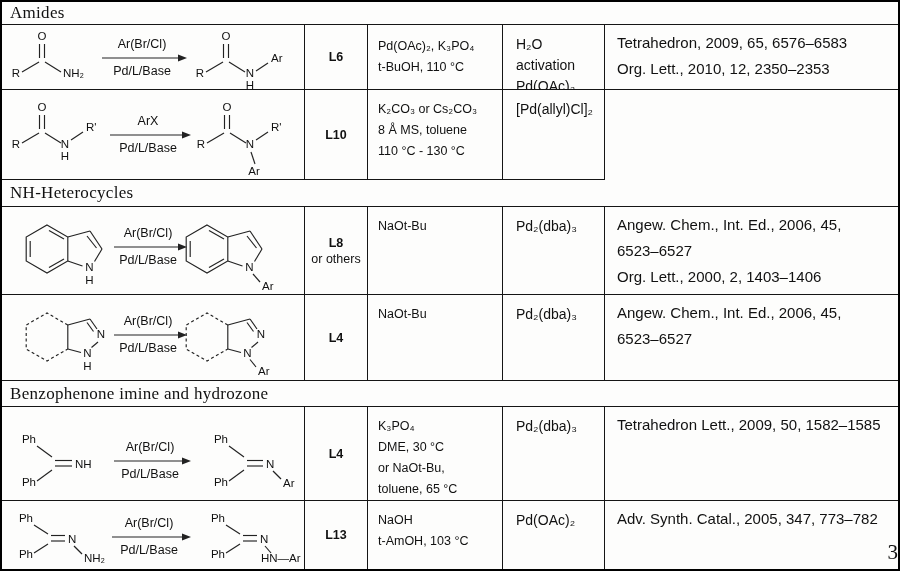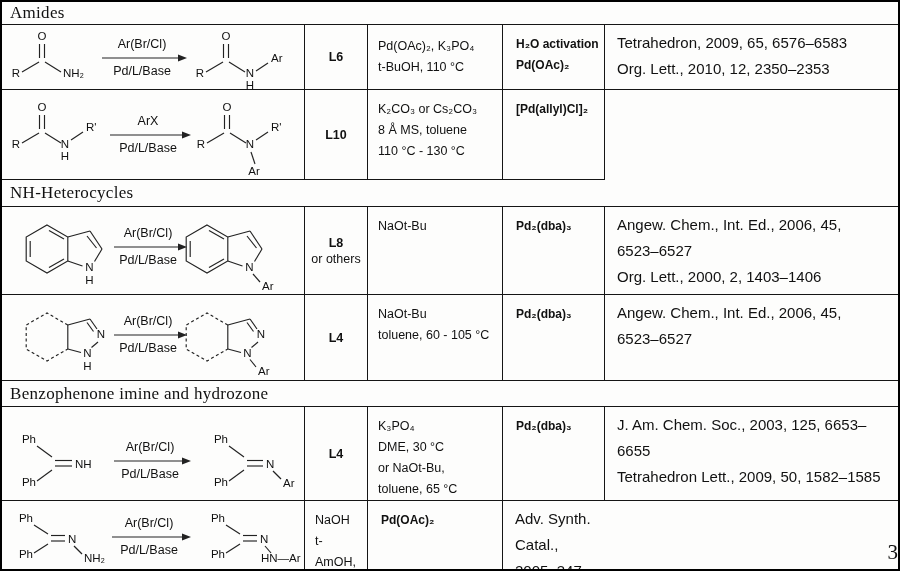--- a/index.html
+++ b/index.html
@@ -19,21 +19,21 @@
   .rowlast { border-bottom:none; }
   .sec {
     grid-column:1 / -1; box-sizing:border-box; border-bottom:1px solid #151515;
     display:flex; align-items:center; padding-left:8px;
     font-family:"Liberation Serif", "DejaVu Serif", serif; font-size:17px; letter-spacing:0.3px;
   }
   .lig { display:flex; flex-direction:column; align-items:center; justify-content:center; font-size:12.5px; font-weight:bold; text-align:left; }
   .lig .note { font-weight:normal; margin-top:2px; }
   .cond { padding:9px 4px 0 10px; font-size:12.5px; line-height:21px; }
   .cond.vc { display:flex; flex-direction:column; justify-content:center; padding-top:0; }
-  .cat  { padding:9px 4px 0 13px; font-size:12px; line-height:21px;font-weight:bold; }
+  .cat  { padding:9px 4px 0 13px; font-size:14px; line-height:21px; }
   .refs { padding:5px 6px 0 12px; font-family:Liberation Sans, sans-serif; font-size:15px; line-height:26px; }
   .scheme { display:block; }
   .scheme line, .scheme path, .scheme polygon.ring { stroke:#222; stroke-width:1.15; fill:none; }
   .scheme polygon.ah { fill:#222; stroke:none; }
   .scheme text { font-size:11.5px; fill:#111; }
   .scheme text.rg { font-size:12.5px; text-anchor:middle; }
   .scheme path.dash { stroke-dasharray:3 2.6; }
   .pagenum {
     position:absolute; left:866px; top:538px; width:30px; text-align:right;
     font-family:"Liberation Serif", "DejaVu Serif", serif; font-size:21px; color:#111; background:transparent;
@@ -209,21 +209,20 @@
         <line x1="239" y1="57.5" x2="225.8" y2="54"></line>
         <line x1="248" y1="64.5" x2="254" y2="72"></line>
         <text x="256" y="80">Ar</text>
       </svg>
     </div>
     <div class="cell lig">
       <div>L4</div>
     </div>
     <div class="cell cond">
       <div>NaOt-Bu</div>
-      <div>toluene, 60 - 105 °C</div>
     </div>
     <div class="cell cat">
       <div>Pd₂(dba)₃</div>
     </div>
     <div class="cell c5 refs">
       <div>Angew. Chem., Int. Ed., 2006, 45,</div>
       <div>6523–6527</div>
     </div>
 
     <div class="sec">
@@ -260,21 +259,20 @@
     <div class="cell cond">
       <div>K₃PO₄</div>
       <div>DME, 30 °C</div>
       <div>or NaOt-Bu,</div>
       <div>toluene, 65 °C</div>
     </div>
     <div class="cell cat">
       <div>Pd₂(dba)₃</div>
     </div>
     <div class="cell c5 refs">
-      <div>J. Am. Chem. Soc., 2003, 125, 6653–6655</div>
       <div>Tetrahedron Lett., 2009, 50, 1582–1585</div>
     </div>
 
     <div class="cell rowlast">
       <svg class="scheme" width="303" height="68" viewBox="0 0 303 68">
         <text x="24" y="21" text-anchor="middle">Ph</text>
         <text x="24" y="57" text-anchor="middle">Ph</text>
         <line x1="32" y1="24" x2="46" y2="33"></line>
         <line x1="32" y1="52" x2="46" y2="43"></line>
         <line x1="49" y1="34.5" x2="63" y2="34.5"></line>
@@ -290,20 +288,23 @@
         <text x="216" y="57" text-anchor="middle">Ph</text>
         <line x1="224" y1="24" x2="238" y2="33"></line>
         <line x1="224" y1="52" x2="238" y2="43"></line>
         <line x1="241" y1="34.5" x2="255" y2="34.5"></line>
           <line x1="241" y1="40" x2="255" y2="40"></line>
         <text x="258" y="41.5">N</text>
         <line x1="263" y1="45" x2="269" y2="52"></line>
         <text x="259" y="61">HN—Ar</text>
       </svg>
     </div>
+    <div class="cell lig rowlast">
+      <div>L13</div>
+    </div>
     <div class="cell cond rowlast">
       <div>NaOH</div>
       <div>t-AmOH, 103 °C</div>
     </div>
     <div class="cell cat rowlast">
       <div>Pd(OAc)₂</div>
     </div>
     <div class="cell c5 refs rowlast">
       <div>Adv. Synth. Catal., 2005, 347, 773–782</div>
     </div>

